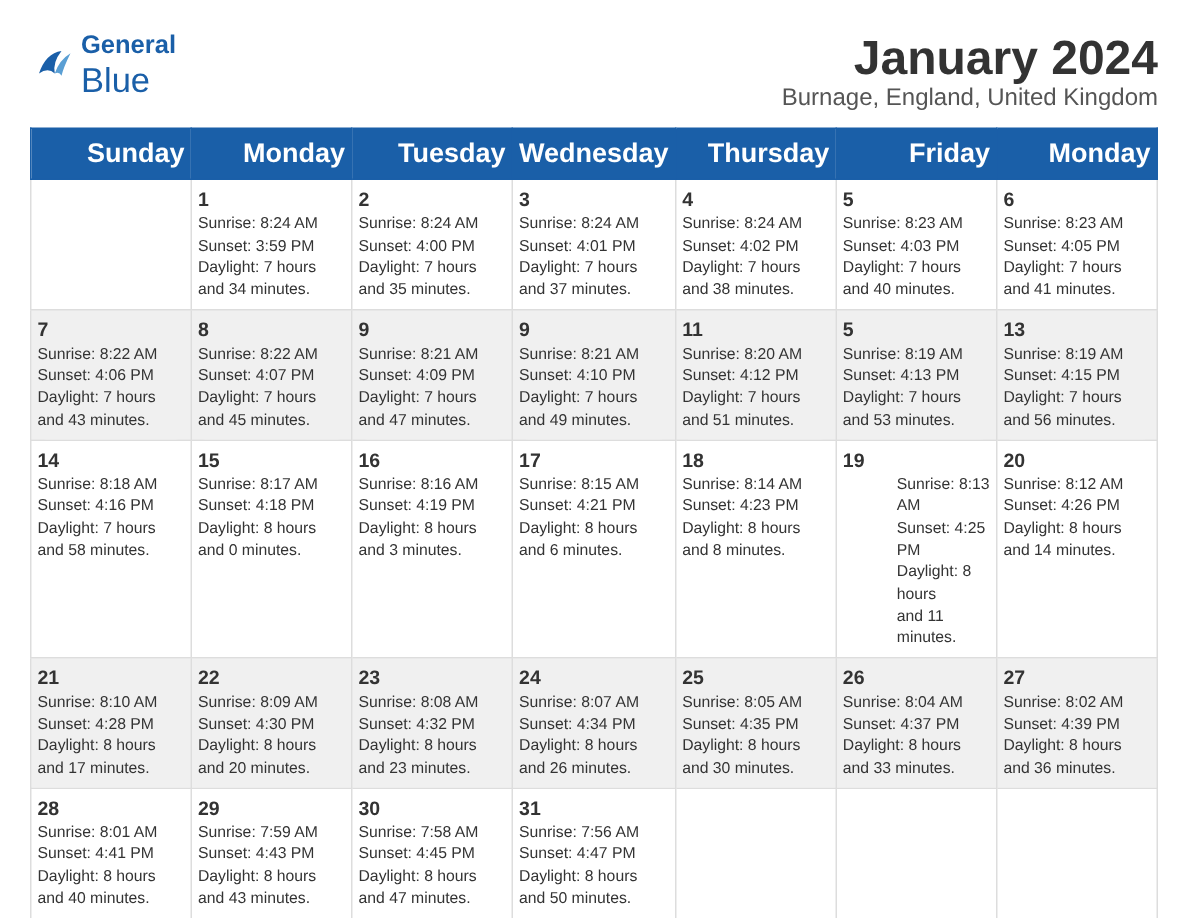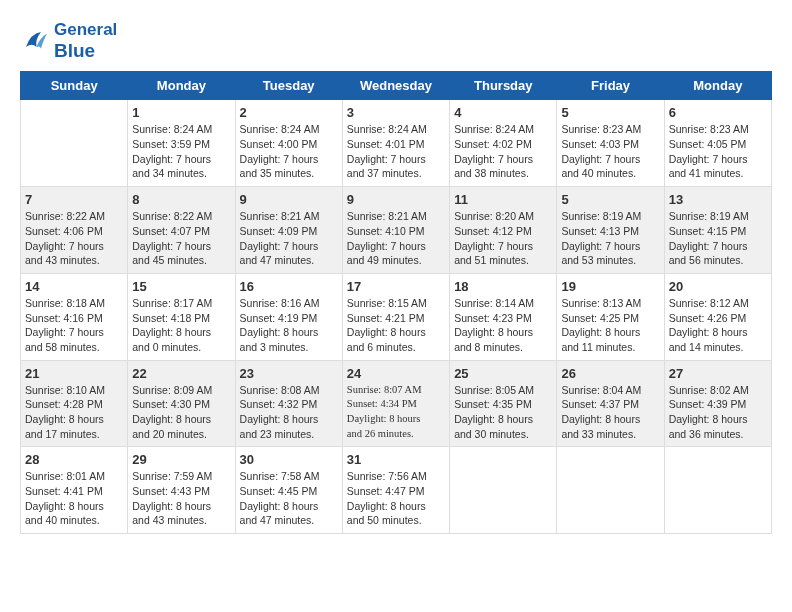--- a/index.html
+++ b/index.html
@@ -39,22 +39,22 @@
     }
     table {
       width: 100%;
       border-collapse: collapse;
       font-size: 11px;
     }
     thead tr th {
       background-color: #1a5fa8;
       color: #fff;
       padding: 6px 4px;
-      text-align: center;
-      font-size: 13px;
+      text-align: right;
+      font-size: 18px;
       font-weight: bold;
       border: 1px solid #1a5fa8;
     }
     tbody tr {
       border-bottom: 1px solid #ccc;
     }
     tbody tr:nth-child(even) {
       background-color: #f5f5f5;
     }
     tbody tr:nth-child(odd) {
@@ -95,22 +95,26 @@
 <div class="header">
   <div class="logo">
     <svg class="logo-bird" viewBox="0 0 40 40" xmlns="http://www.w3.org/2000/svg">
       <path d="M8,28 Q14,10 28,8 Q20,18 22,28 Q16,22 8,28Z" fill="#1a5fa8"></path>
       <path d="M22,28 Q26,16 36,10 Q30,22 28,30 Q26,26 22,28Z" fill="#5a9fd4"></path>
     </svg>
     <div>
       <div style="font-size:17px;font-weight:bold;color:#333;line-height:1.15;">
         <span style="color:#1a5fa8;">General</span>
       </div>
-      <div style="font-size:19px;font-weight:bold;color:#1a5fa8;line-height:1.15;">Blue</div>
+      <div style="font-size:23px;font-weight:normal;color:#1a5fa8;line-height:1.15;">Blue</div>
     </div>
+  </div>
+  <div class="title-block">
+    <div class="month-title">January 2024</div>
+    <div class="location">Burnage, England, United Kingdom</div>
   </div>
 </div>
 
 <table>
   <thead>
     <tr>
 
     <th>Sunday</th>
         <th>Monday</th>
         <th>Tuesday</th>
@@ -248,21 +252,21 @@
         </td>
         <td>
           <span class="day-number">18</span>
           <div class="day-info" style="white-space: pre-line;">Sunrise: 8:14 AM
 Sunset: 4:23 PM
 Daylight: 8 hours
 and 8 minutes.</div>
         </td>
         <td>
           <span class="day-number">19</span>
-          <div class="day-info" style="white-space: pre-line;">Sunrise: 8:13 AM
+          <div class="day-info" style="white-space: pre-line; margin-left: 36px;">Sunrise: 8:13 AM
 Sunset: 4:25 PM
 Daylight: 8 hours
 and 11 minutes.</div>
         </td>
         <td>
           <span class="day-number">20</span>
           <div class="day-info" style="white-space: pre-line;">Sunrise: 8:12 AM
 Sunset: 4:26 PM
 Daylight: 8 hours
 and 14 minutes.</div>
@@ -285,21 +289,21 @@
         </td>
         <td>
           <span class="day-number">23</span>
           <div class="day-info" style="white-space: pre-line;">Sunrise: 8:08 AM
 Sunset: 4:32 PM
 Daylight: 8 hours
 and 23 minutes.</div>
         </td>
         <td>
           <span class="day-number">24</span>
-          <div class="day-info" style="white-space: pre-line; font-family: Liberation Serif, serif;">Sunrise: 8:07 AM
+          <div class="day-info" style="white-space: pre-line;">Sunrise: 8:07 AM
 Sunset: 4:34 PM
 Daylight: 8 hours
 and 26 minutes.</div>
         </td>
         <td>
           <span class="day-number">25</span>
           <div class="day-info" style="white-space: pre-line;">Sunrise: 8:05 AM
 Sunset: 4:35 PM
 Daylight: 8 hours
 and 30 minutes.</div>

